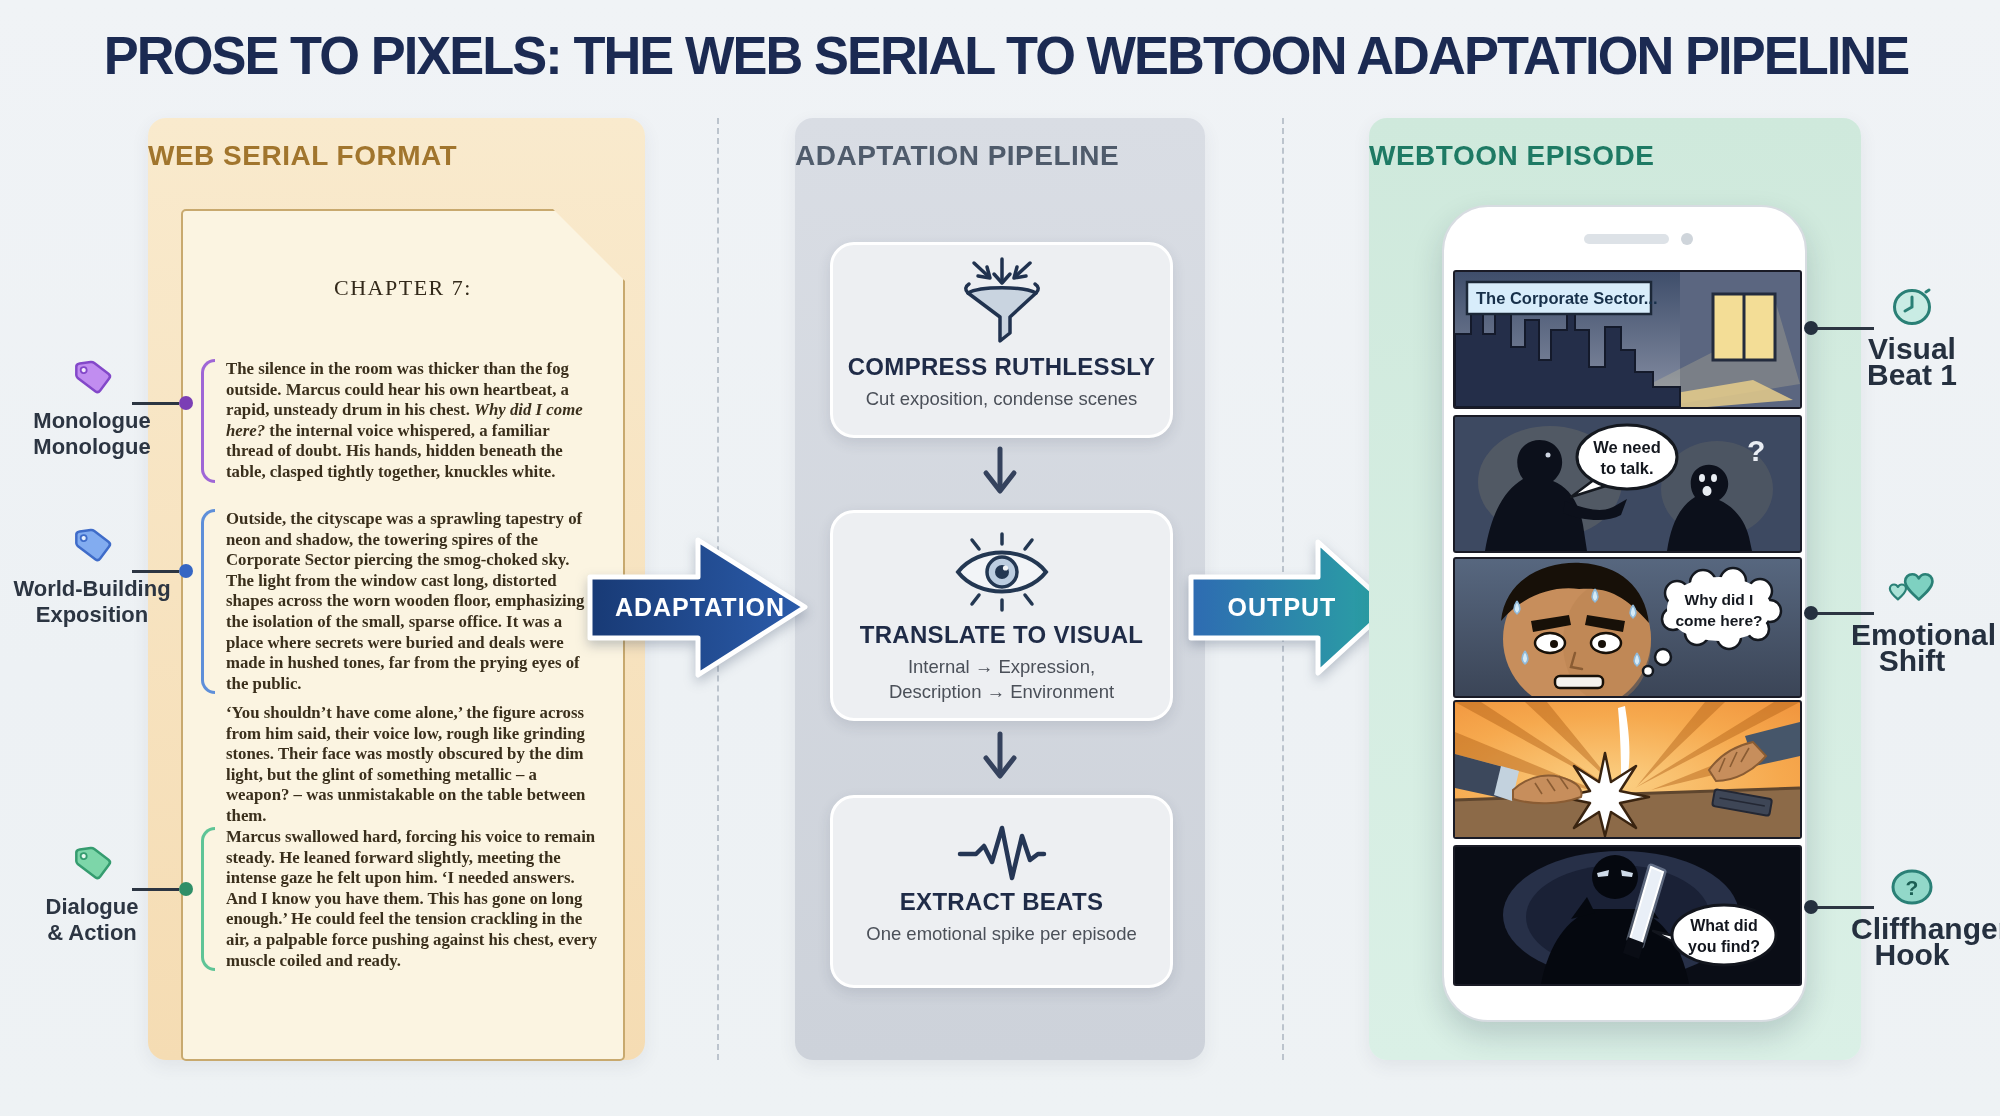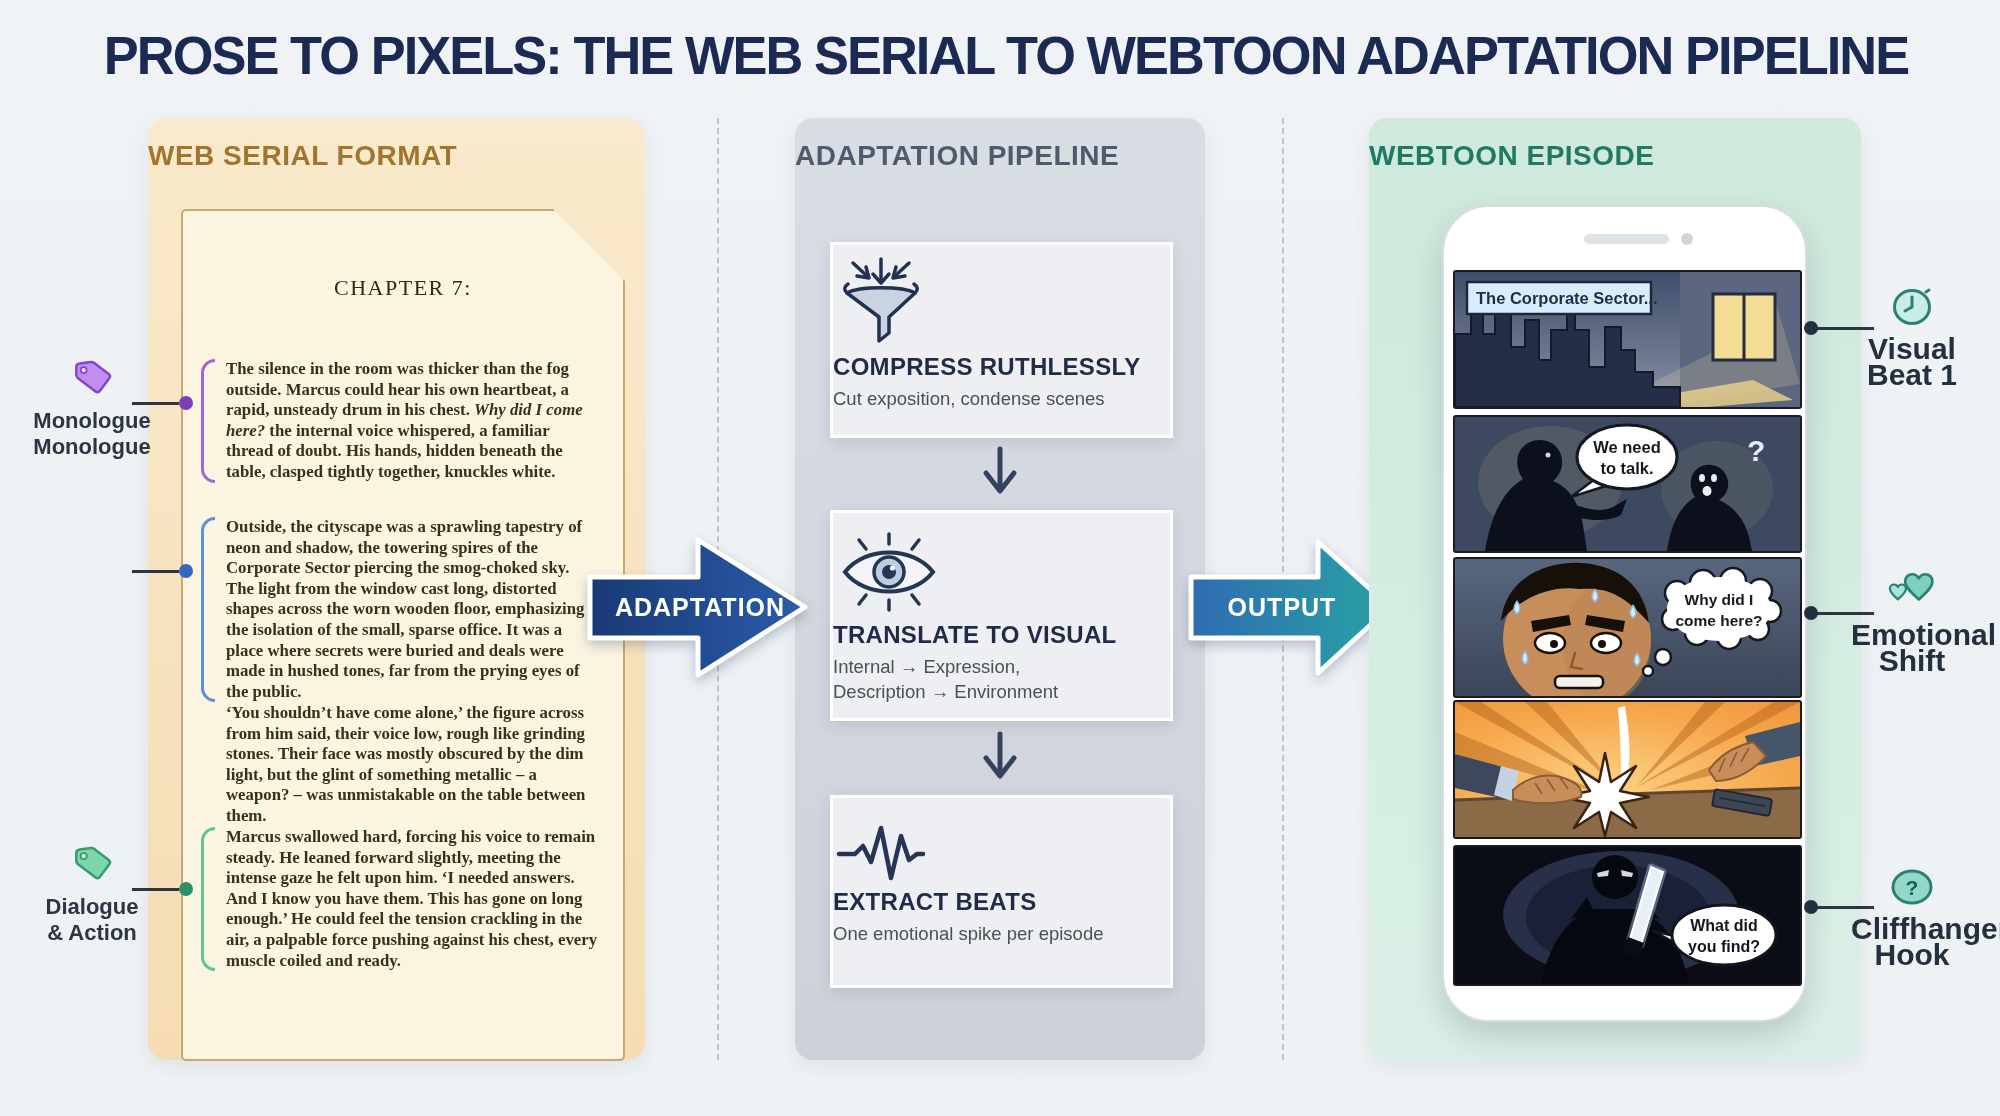--- a/index.html
+++ b/index.html
@@ -43,22 +43,22 @@
     font-size:16.8px;line-height:20.6px;color:#3a2f1c;width:372px;}
   .ptext .ital{font-style:italic;}
   
   .tag-group{position:absolute;left:8px;width:168px;text-align:center;color:#2c3542;}
   .tag-icon-wrap{display:inline-block;transform:rotate(-8deg);}
   .tag-label{font-size:22px;line-height:26px;font-weight:700;margin-top:6px;}
   .conn{position:absolute;height:3px;background:#2c3542;}
   .dot{position:absolute;width:14px;height:14px;border-radius:50%;}
   
   .step-box{position:absolute;left:830px;width:343px;background:#edeff2;
-    border:3px solid #ffffff;border-radius:0;box-sizing:border-box;
-    box-shadow:0 5px 14px rgba(40,50,70,.12);}
+    border:3px solid #ffffff;border-radius:24px;box-sizing:border-box;
+    box-shadow:0 5px 14px rgba(40,50,70,.12);text-align:center;}
   .step-title{font-size:24px;font-weight:800;color:#1f2b47;letter-spacing:.3px;}
   .step-sub{font-size:18.5px;line-height:1.35;color:#4b5059;margin-top:6px;}
   .down-arrow{position:absolute;left:982px;}
   .flow-arrow{position:absolute;filter:drop-shadow(0 5px 6px rgba(20,40,70,.25));}
   .flow-arrow text{font-size:25px;font-weight:800;letter-spacing:1px;fill:#ffffff;
     font-family:"Liberation Sans",sans-serif;}
   
   #phone{position:absolute;left:1442px;top:205px;width:365px;height:817px;
     background:#ffffff;border:2px solid #d7dce1;border-radius:46px;box-sizing:border-box;
     box-shadow:0 14px 30px rgba(20,40,60,.18);}
@@ -87,21 +87,21 @@
 
   <div id="doc">
     <div class="chapter-block">
       <div class="chapter-label">CHAPTER 7:</div>
     </div>
     <div id="para-host">
         <div class="para" style="top: 148px;">
           <span class="bracket" style="border-color: rgb(159, 102, 214);"></span>
           <div class="ptext"><span>The silence in the room was thicker than the fog outside. Marcus could hear his own heartbeat, a rapid, unsteady drum in his chest. </span><span class="ital">Why did I come here?</span><span> the internal voice whispered, a familiar thread of doubt. His hands, hidden beneath the table, clasped tightly together, knuckles white.</span></div>
         </div>
-        <div class="para" style="top: 298px; margin-top: 8px;">
+        <div class="para" style="top: 298px;">
           <span class="bracket" style="border-color: rgb(94, 143, 217);"></span>
           <div class="ptext"><span>Outside, the cityscape was a sprawling tapestry of neon and shadow, the towering spires of the Corporate Sector piercing the smog-choked sky. The light from the window cast long, distorted shapes across the worn wooden floor, emphasizing the isolation of the small, sparse office. It was a place where secrets were buried and deals were made in hushed tones, far from the prying eyes of the public.</span></div>
         </div>
         <div class="para" style="top: 492px;">
           <span class="bracket hidden"></span>
           <div class="ptext"><span>‘You shouldn’t have come alone,’ the figure across from him said, their voice low, rough like grinding stones. Their face was mostly obscured by the dim light, but the glint of something metallic – a weapon? – was unmistakable on the table between them.</span></div>
         </div>
         <div class="para" style="top: 616px;">
           <span class="bracket" style="border-color: rgb(94, 196, 150);"></span>
           <div class="ptext"><span>Marcus swallowed hard, forcing his voice to remain steady. He leaned forward slightly, meeting the intense gaze he felt upon him. ‘I needed answers. And I know you have them. This has gone on long enough.’ He could feel the tension crackling in the air, a palpable force pushing against his chest, every muscle coiled and ready.</span></div>
@@ -118,20 +118,32 @@
       </svg>
     </span>
     <div class="tag-label">
       <div>Monologue</div>
       <div>Monologue</div>
     </div>
   </div>
   <div class="conn" style="left:132px;top:402px;width:47px"></div>
   <div class="dot" style="left:179px;top:396px;background:#7b3fb5"></div>
 
+  <div class="tag-group" style="top:524px">
+    <span class="tag-icon-wrap">
+      <svg width="42" height="42" viewBox="0 0 42 42">
+        <path d="M7 10 q0-4 4-4 h11 q2 0 3.5 1.5 l12.5 12.5 q2.5 2.5 0 5 l-10.5 10.5 q-2.5 2.5-5 0 L7 20 q-1-1-1-3 Z" fill="#82acf0" stroke="#3f6cc9" stroke-width="2.5" stroke-linejoin="round"></path>
+        <circle cx="14" cy="13" r="3" fill="#e8f0fc" stroke="#3f6cc9" stroke-width="1.8"></circle>
+      </svg>
+    </span>
+    <div class="tag-label">
+      <div>World-Building</div>
+      <div>Exposition</div>
+    </div>
+  </div>
   <div class="conn" style="left:132px;top:570px;width:47px"></div>
   <div class="dot" style="left:179px;top:564px;background:#3566c4"></div>
 
   <div class="tag-group" style="top:842px">
     <span class="tag-icon-wrap">
       <svg width="42" height="42" viewBox="0 0 42 42">
         <path d="M7 10 q0-4 4-4 h11 q2 0 3.5 1.5 l12.5 12.5 q2.5 2.5 0 5 l-10.5 10.5 q-2.5 2.5-5 0 L7 20 q-1-1-1-3 Z" fill="#7dd6a9" stroke="#359c6f" stroke-width="2.5" stroke-linejoin="round"></path>
         <circle cx="14" cy="13" r="3" fill="#e9f9f0" stroke="#359c6f" stroke-width="1.8"></circle>
       </svg>
     </span>

